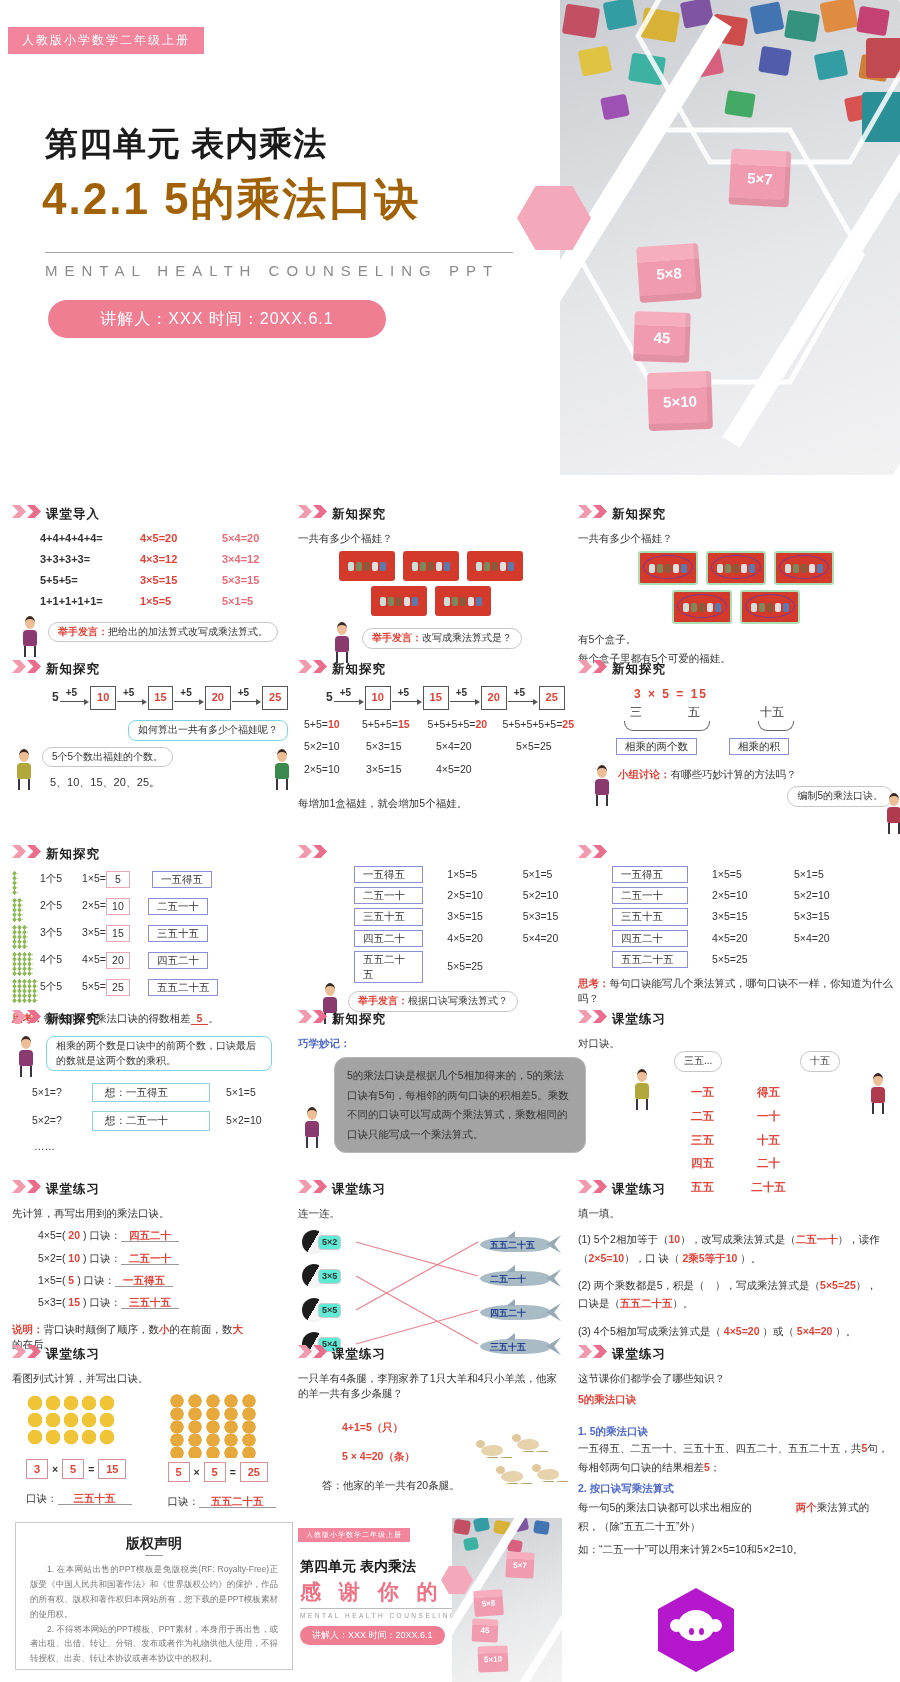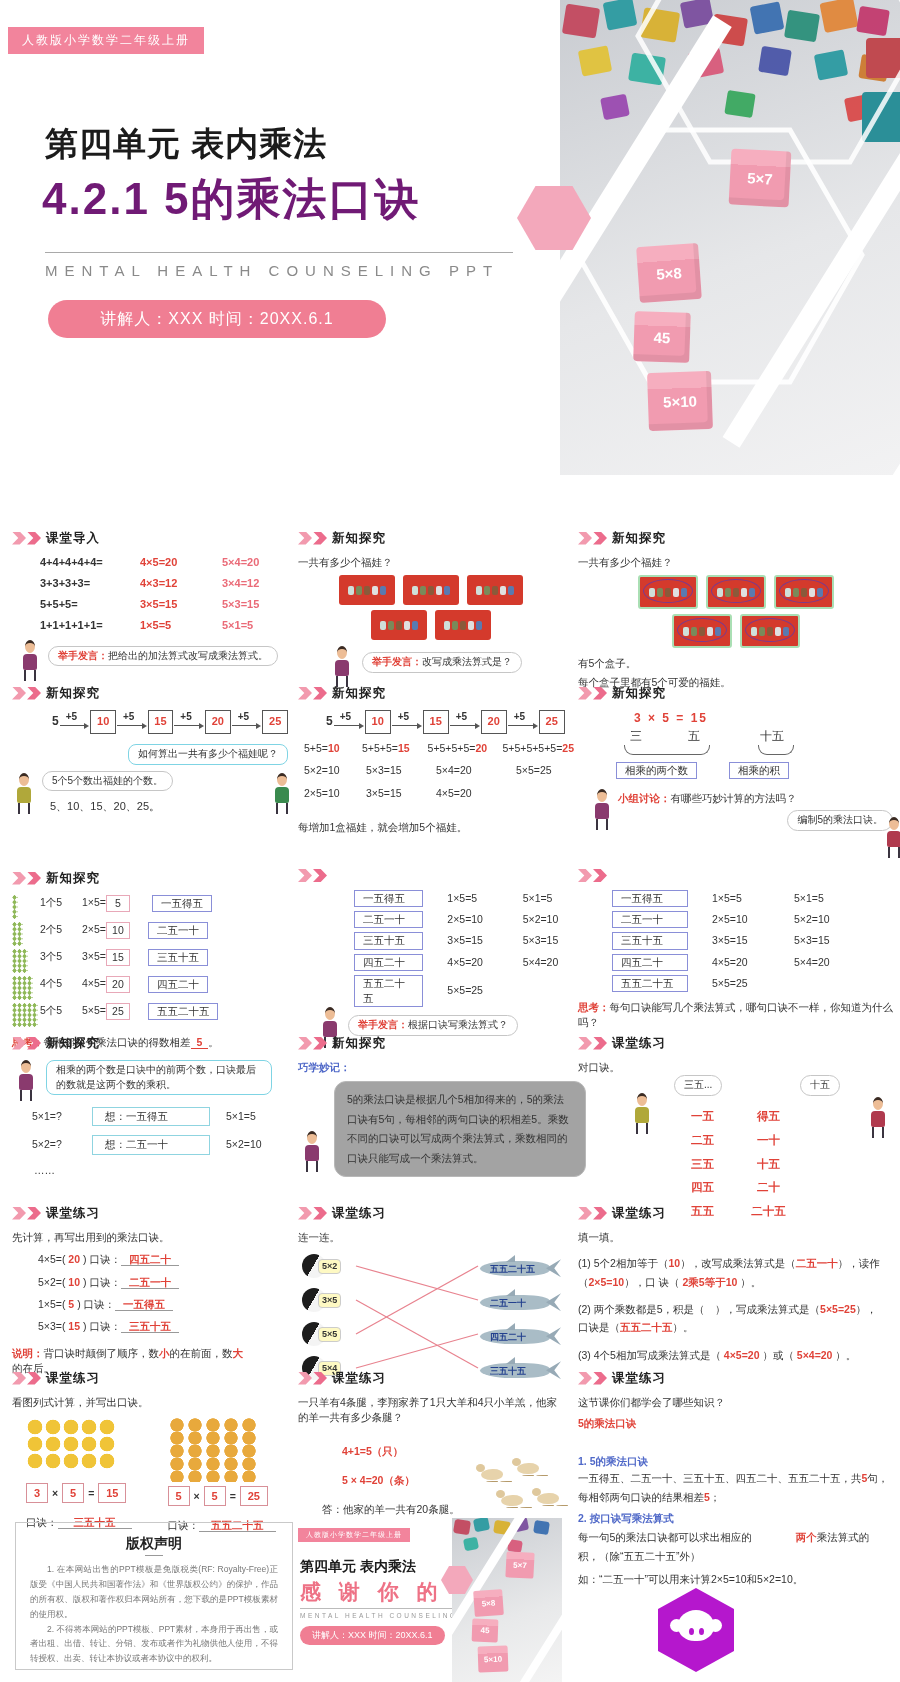--- a/index.html
+++ b/index.html
@@ -2,21 +2,21 @@
 <html><head>
 <meta charset="utf-8">
 <style>
   html,body{margin:0;padding:0;background:#fff;}
   .sheet{position:relative;width:900px;height:1682px;background:#fff;overflow:hidden;
          font-family:"Liberation Sans","DejaVu Sans",sans-serif;color:#333;}
   
   .badge{position:absolute;left:8px;top:27px;background:#f2849c;color:#fff;font-size:12px;
          letter-spacing:2px;padding:5px 14px;}
   .unit{position:absolute;left:45px;top:122px;margin:0;font-size:33px;font-weight:bold;color:#1b1b1b;letter-spacing:1px;}
-  .maintitle{position:absolute;left:42px;top:170px;margin:0;font-size:44px;font-weight:bold;color:#701a75;letter-spacing:2px;}
+  .maintitle{position:absolute;left:42px;top:170px;margin:0;font-size:44px;font-weight:bold;color:#a16207;letter-spacing:2px;}
   .hrline{position:absolute;left:45px;top:252px;width:468px;border-top:1px solid #a9a9a9;}
   .sub{position:absolute;left:45px;top:262px;font-size:15px;color:#8a8a8a;letter-spacing:7px;}
   .pill{position:absolute;left:48px;top:300px;width:338px;height:38px;background:#f07e93;color:#fff;
         border-radius:20px;font-size:16px;display:flex;align-items:center;justify-content:center;letter-spacing:1px;}
   .photo{position:absolute;left:560px;top:0;width:340px;height:475px;overflow:hidden;
          background:linear-gradient(160deg,#c9ccd1,#e6e7e9 55%,#f2f2f3);}
   .blk{position:absolute;display:block;border-radius:3px;opacity:.95;}
   .blk:nth-child(odd){transform:rotate(9deg);} .blk:nth-child(even){transform:rotate(-11deg);}
   .band{position:absolute;background:#fff;}
   .b1{left:-90px;top:150px;width:330px;height:22px;transform:rotate(-58deg);}
@@ -24,21 +24,21 @@
   .b3{left:215px;top:330px;width:430px;height:24px;transform:rotate(-58deg);}
   .hexoutline{position:absolute;left:0;top:0;}
   .cube{position:absolute;background:linear-gradient(180deg,#f6aebf 0 28%,#f19bb0 28%);border-radius:4px;
         color:#fff;font-weight:bold;display:flex;align-items:center;justify-content:center;
         box-shadow:inset -5px -7px 0 rgba(0,0,0,.06);font-size:15px;}
   .darkcube{position:absolute;border-radius:4px;}
   .pinkhex{position:absolute;background:#f3a8bb;clip-path:polygon(25% 0,75% 0,100% 50%,75% 100%,25% 100%,0 50%);}
   .hx1{left:517px;top:186px;width:74px;height:64px;}
   
   .sl{position:absolute;font-size:10.5px;line-height:1.45;color:#333;}
-  .shead{display:flex;align-items:center;gap:5px;font-size:12.5px;margin-bottom:8px;margin-top:24px;}
+  .shead{display:flex;align-items:flex-start;gap:5px;font-size:12.5px;margin-bottom:8px;}
   .shead b{color:#222;letter-spacing:1px;}
   .chv{display:inline-block;width:14px;height:13px;background:#f29aae;
        clip-path:polygon(0 0,55% 0,100% 50%,55% 100%,0 100%,45% 50%);}
   .chv.cb{background:#ec6c8c;margin-left:-4px;}
   .rd{color:#e04238;} .pr{color:#ea6a77;} .bl{color:#4f68c8;font-weight:bold;}
   .bub{display:inline-block;border:1px solid #c6c6c6;border-radius:12px;padding:2px 9px;background:#fff;font-size:10px;}
   .bub .lbl{color:#e04238;font-weight:bold;}
   .bub.cy{border-color:#7fd4e4;border-radius:8px;}
   .kbox{display:inline-block;border:1px solid #8a8fd8;padding:0 8px;font-size:10.5px;background:#fff;color:#333;}
   .vbox{display:inline-block;border:1px solid #e8a8b8;padding:0 4px;min-width:14px;text-align:center;}
@@ -74,21 +74,21 @@
   .k8row{display:flex;align-items:center;gap:24px;margin:4px 0 0 56px;}
   .k8row span{width:58px;}
   .tbx{display:inline-block;border:1px solid #8fd4e0;padding:1px 12px;font-size:10.5px;background:#fff;}
   .tipbox{border:1px solid #b8b8b8;border-radius:12px;padding:8px 12px;width:226px;line-height:1.85;background:#a3a3a3;}
   .pair{display:flex;gap:30px;justify-content:center;color:#e04238;font-weight:bold;font-size:11.5px;margin-top:7px;}
   .pair span{width:36px;text-align:center;}
   .c13{margin:7px 0 0 26px;font-size:10.5px;}
   .links{position:relative;height:140px;width:272px;margin-top:8px;}
   .prow{position:absolute;left:4px;display:flex;align-items:center;}
   .png{display:inline-block;width:24px;height:24px;border-radius:50%;background:linear-gradient(120deg,#1d1d1d 48%,#f4f4f4 48%);}
-  .ptag{background:#fef9c3;border:1px solid #ccc;border-radius:4px;font-size:9px;padding:0 3px;margin-left:-8px;font-weight:bold;}
+  .ptag{background:#5eead4;border:1px solid #ccc;border-radius:4px;font-size:9px;padding:0 3px;margin-left:-8px;font-weight:bold;}
   .shk{position:absolute;left:182px;width:88px;height:24px;}
   .sbody{position:absolute;left:0;top:6px;width:70px;height:15px;background:#a9bcc6;border-radius:55% 45% 45% 55%/60% 50% 50% 60%;}
   .sfin{position:absolute;left:26px;top:0;width:0;height:0;border-left:9px solid transparent;border-bottom:7px solid #97aab6;}
   .stail{position:absolute;left:66px;top:4px;width:15px;height:18px;background:#97aab6;clip-path:polygon(0 50%,100% 0,55% 50%,100% 100%);}
   .shk b{position:absolute;left:10px;top:8px;font-size:9px;color:#23408e;font-weight:bold;}
   .p15{width:302px;line-height:1.75;margin-top:9px;}
   .fruit{background-image:radial-gradient(circle at 9px 9px,#f0c437 7px,rgba(0,0,0,0) 7.6px);background-size:18px 17px;}
   .fruit.mg{background-image:radial-gradient(circle at 9px 7px,#e8a93c 6.4px,rgba(0,0,0,0) 7px);background-size:18px 13px;}
   .ebx{display:inline-block;width:20px;height:18px;border:1px solid #d89098;color:#e04238;font-weight:bold;
        text-align:center;line-height:18px;font-size:11px;background:#fff;}
@@ -808,21 +808,21 @@
   </section>
 
   <section class="sl" style="left:578px;top:1345px;width:318px;">
     <div class="shead">
         <i class="chv ca"></i>
         <i class="chv cb"></i>
         <b>课堂练习</b>
       </div>
     <div>这节课你们都学会了哪些知识？</div>
     <div class="rd" style="font-weight:bold;margin-top:6px">5的乘法口诀</div>
-    <div class="bl" style="margin-top:22px">1. 5的乘法口诀</div>
+    <div class="bl" style="margin-top:16px">1. 5的乘法口诀</div>
     <div style="width:312px;line-height:1.8;margin-top:0"><span>一五得五、二五一十、三五十五、四五二十、五五二十五，共</span><span style="color: rgb(224, 66, 56); font-weight: bold;">5</span><span>句，每相邻两句口诀的结果相差</span><span style="color: rgb(224, 66, 56); font-weight: bold;">5</span><span>；</span></div>
     <div class="bl" style="margin-top:4px">2. 按口诀写乘法算式</div>
     <div style="width:312px;line-height:1.8;margin-top:2px"><span>每一句5的乘法口诀都可以求出相应的</span><span style="color: rgb(224, 66, 56); font-weight: bold; padding-left: 44px;">两个</span><span>乘法算式的积，（除“五五二十五”外）</span></div>
     <div style="margin-top:6px">如：“二五一十”可以用来计算2×5=10和5×2=10。</div>
   </section>
 
   <div class="copyr">
     <h3>版权声明</h3>
     <i class="tdiv" style="display:block"></i>
     <p>1. 在本网站出售的PPT模板是免版税类(RF: Royalty-Free)正版受《中国人民共和国著作法》和《世界版权公约》的保护，作品的所有权、版权和著作权归本网站所有，您下载的是PPT模板素材的使用权。</p>

